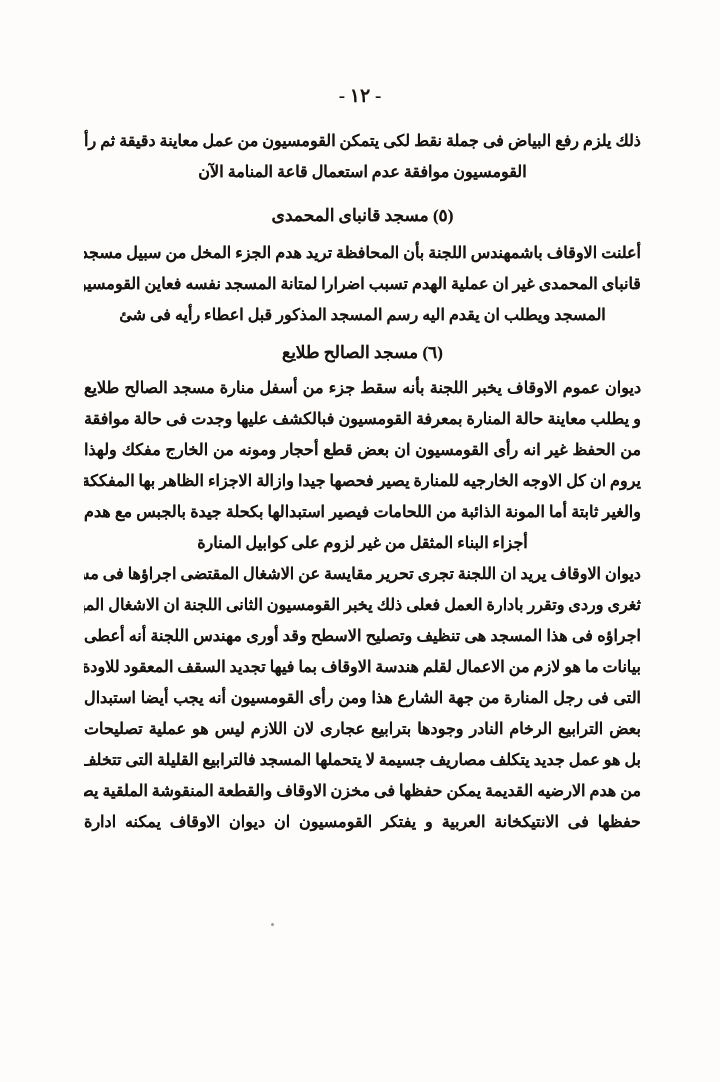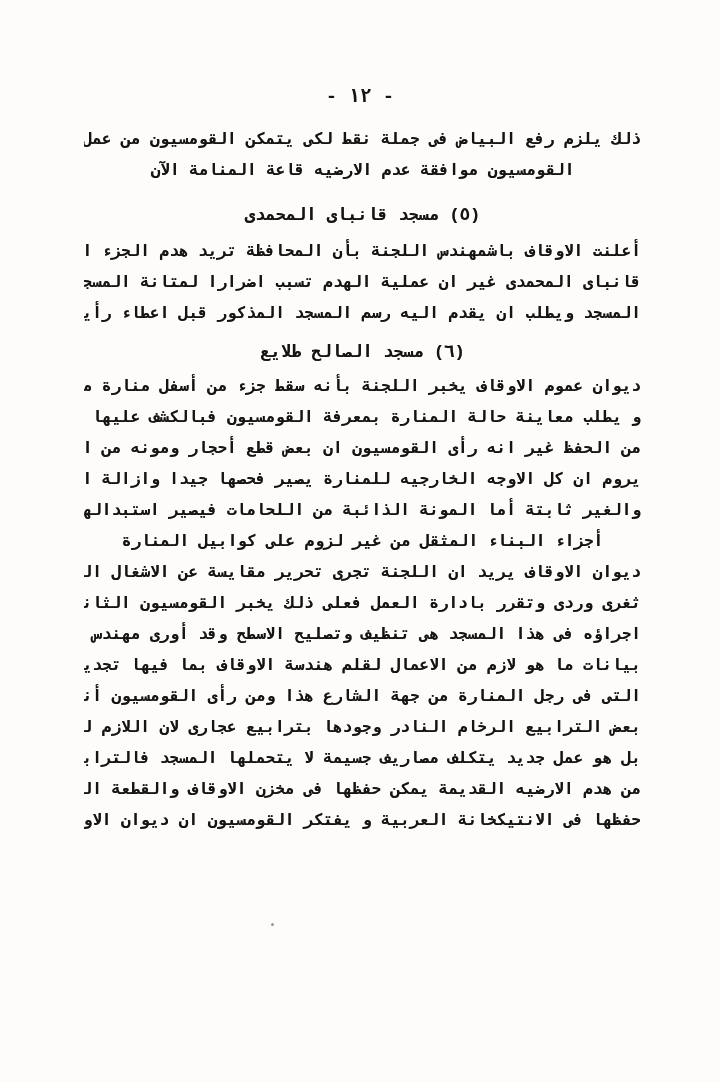--- a/index.html
+++ b/index.html
@@ -6,21 +6,21 @@
     margin: 0;
     padding: 0;
     background: #ffffff;
   }
   .page {
     position: relative;
     width: 720px;
     height: 1082px;
     background: #fdfcfa;
     overflow: hidden;
-    font-family: Liberation Mono, monospace;
+    font-family: Liberation Serif, serif;
     color: #171310;
   }
   .page-number {
     position: absolute;
     top: 84px;
     left: 0;
     width: 720px;
     text-align: center;
     font-size: 19px;
     font-weight: 700;
@@ -74,21 +74,21 @@
 <body>
 
 <div class="page">
 
   <div class="page-number">- ١٢ -</div>
 
   <div class="content">
 
     <div class="section">
       <div class="line">ذلك يلزم رفع البياض فى جملة نقط لكى يتمكن القومسيون من عمل معاينة دقيقة ثم رأى</div>
-      <div class="line last">القومسيون موافقة عدم الارضيه قاعة المنامة الآن</div>
+      <div class="line last">القومسيون موافقة عدم استعمال قاعة المنامة الآن</div>
     </div>
 
     <div class="section">
       <div class="heading h5">(٥) مسجد قانباى المحمدى</div>
       <div class="line">أعلنت الاوقاف باشمهندس اللجنة بأن المحافظة تريد هدم الجزء المخل من سبيل مسجد</div>
       <div class="line">قانباى المحمدى غير ان عملية الهدم تسبب اضرارا لمتانة المسجد نفسه فعاين القومسيون</div>
       <div class="line last">المسجد ويطلب ان يقدم اليه رسم المسجد المذكور قبل اعطاء رأيه فى شئ</div>
     </div>
 
     <div class="section">

